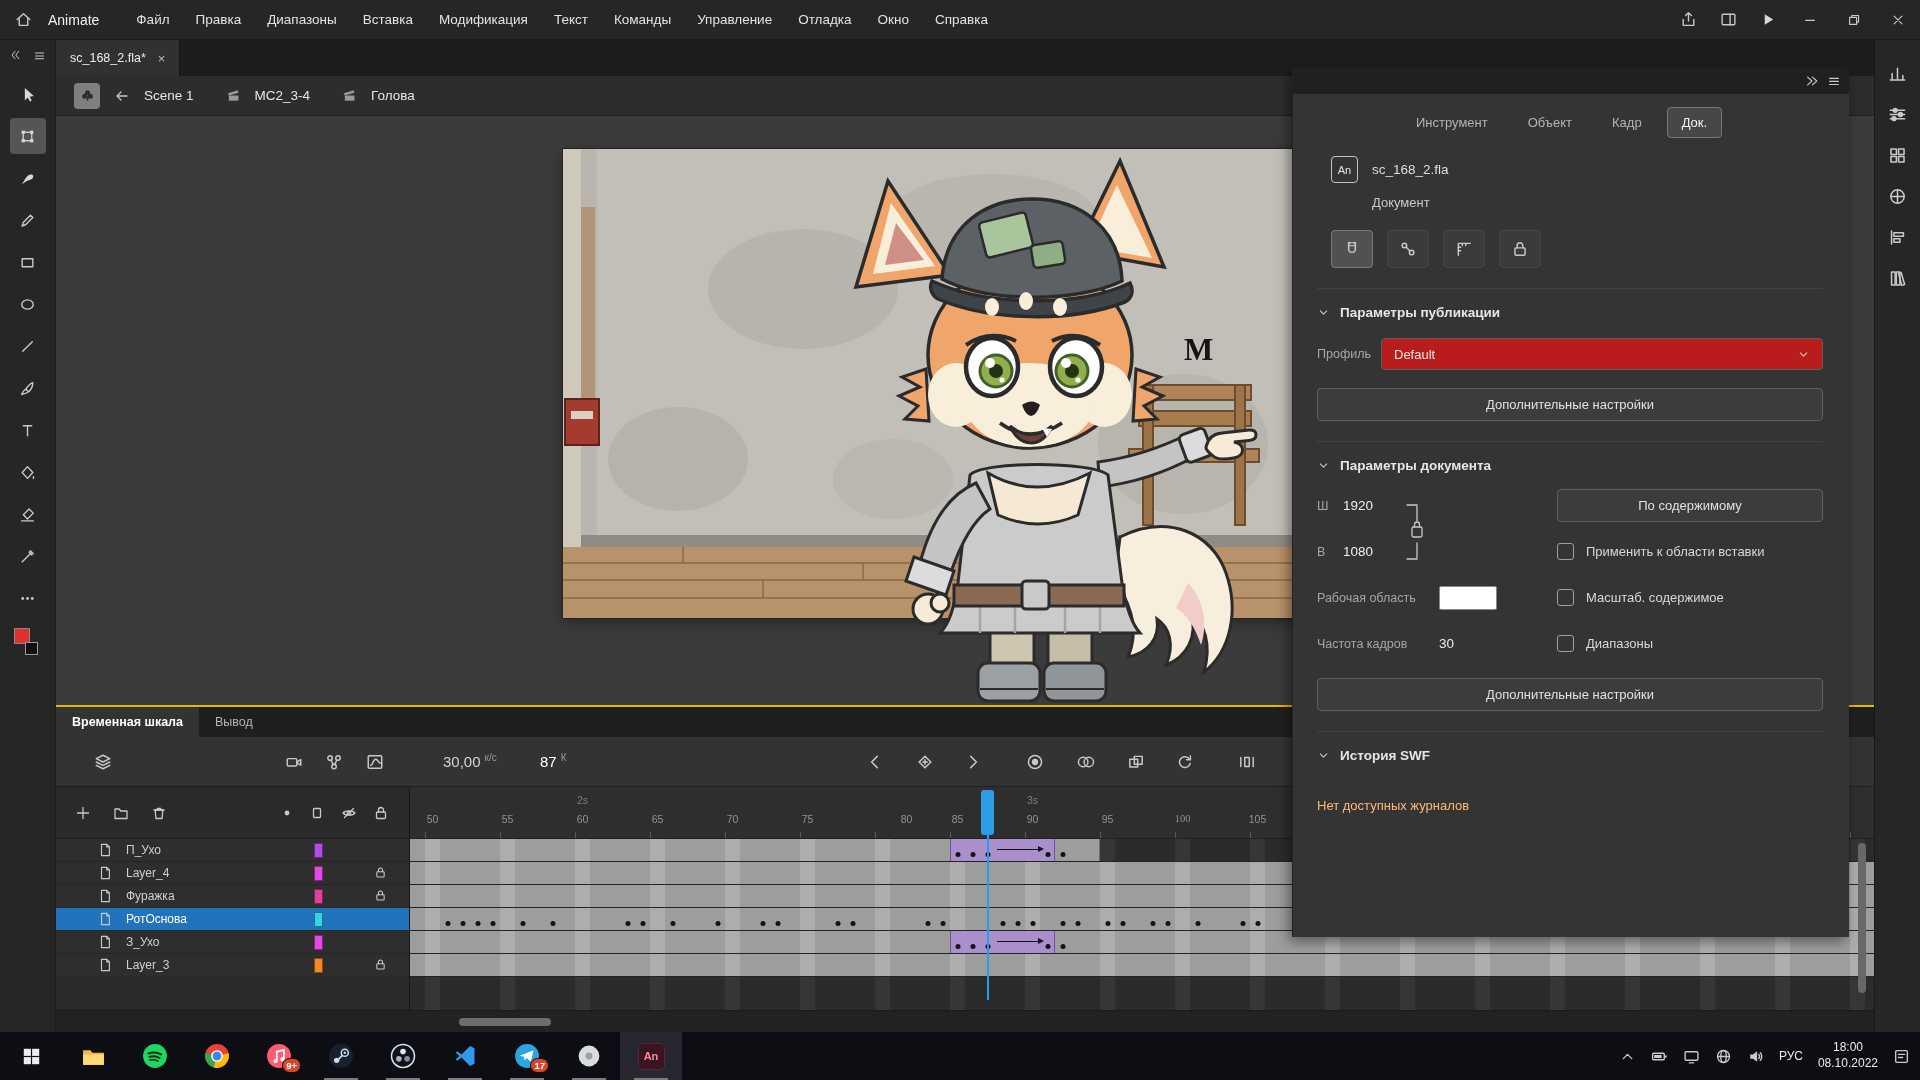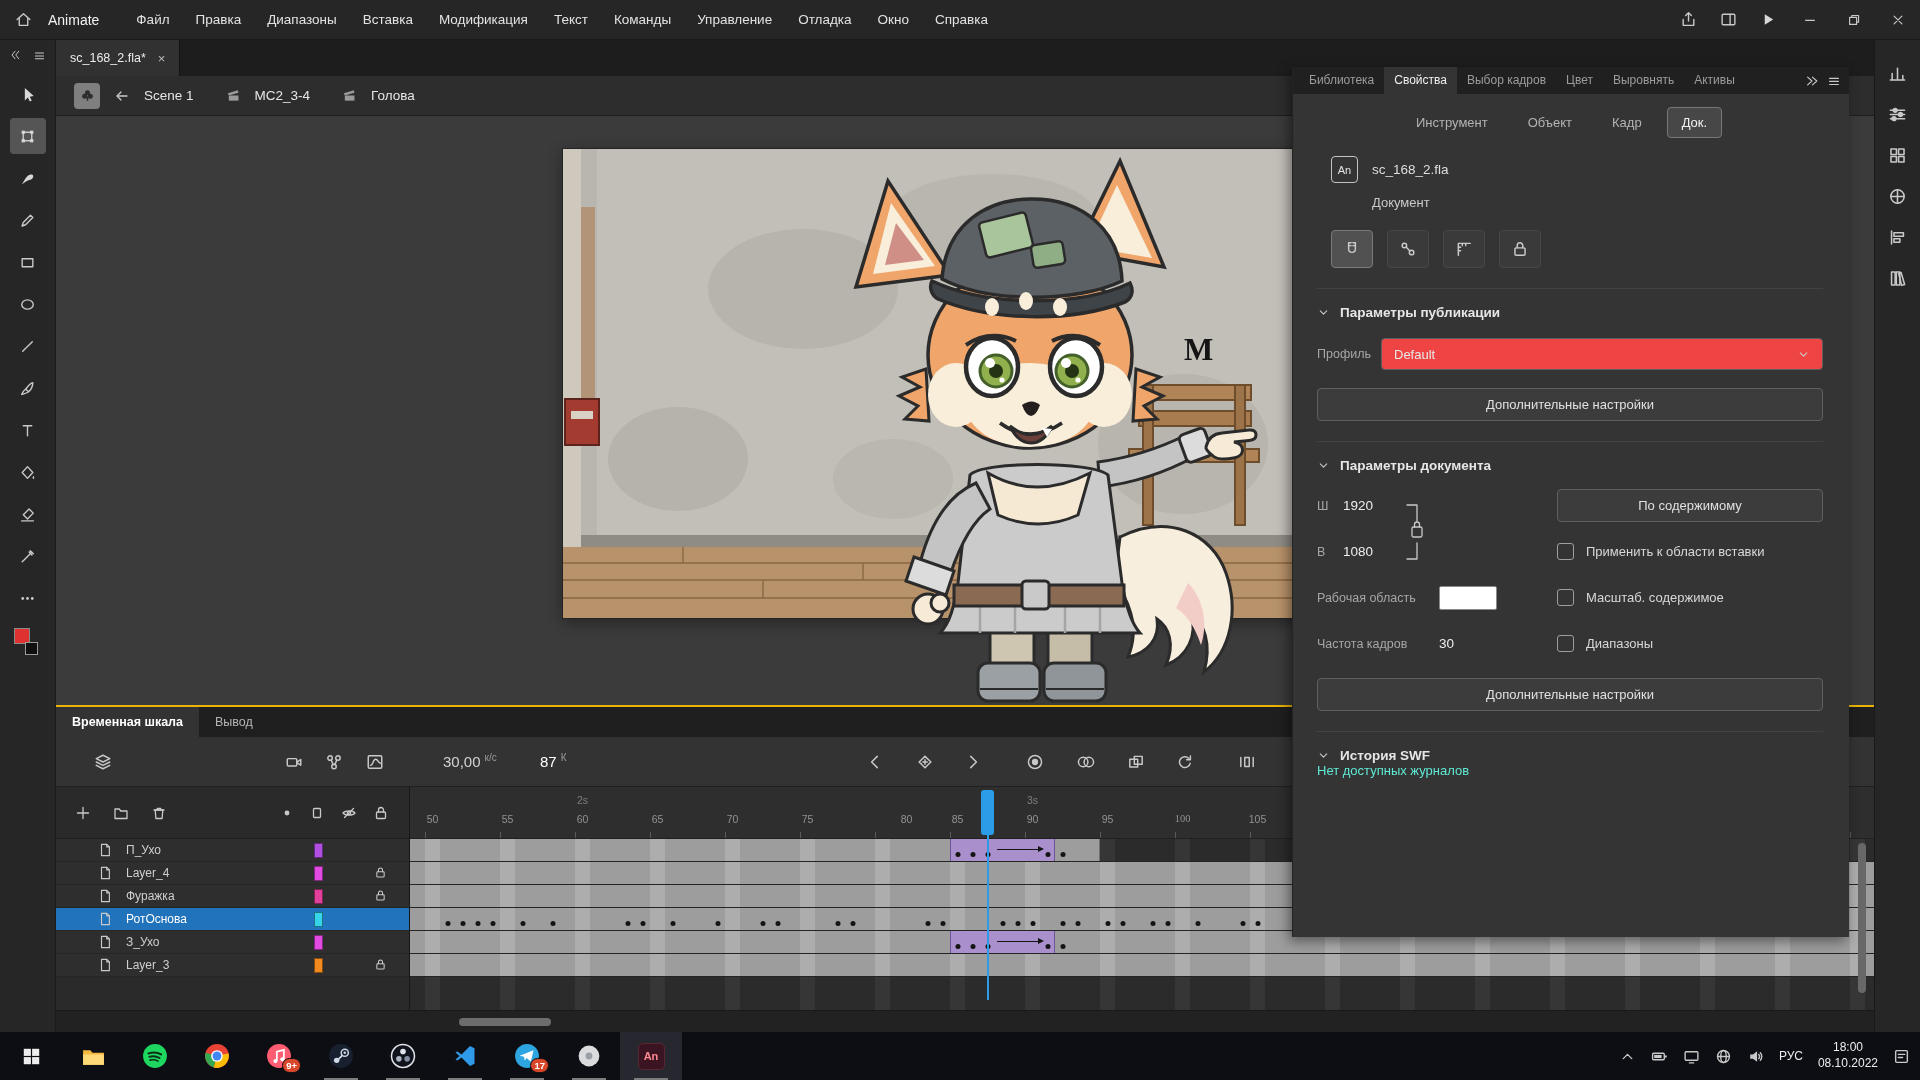--- a/index.html
+++ b/index.html
@@ -107,35 +107,35 @@
   .fname{color:#dedede;font-size:13.5px}
   .doctype{padding-left:55px;margin-top:12px;color:#c9c9c9;font-size:13px}
   .snaprow{display:flex;gap:14px;padding-left:14px;margin-top:20px}
   .snapbtn{width:42px;height:38px;border-radius:4px;background:#3a3a3a;border:1px solid #474747;display:flex;align-items:center;justify-content:center}
   .snapbtn.active{background:#515151;border-color:#7a7a7a}
   .snapbtn svg{width:18px;height:18px}
   .section{margin-top:20px;border-top:1px solid #424242;padding-top:16px}
   .sec-head{display:flex;align-items:center;gap:10px;color:#e6e6e6;font-size:13.5px;font-weight:bold}
   .profile-row{display:flex;align-items:center;margin-top:18px}
   .plabel{width:64px;color:#a6a6a6;font-size:12.5px}
-  .select{flex:1;height:32px;border:1px solid #5e5e5e;border-radius:4px;background:#ef4444;display:flex;align-items:center;padding:0 12px;color:#e8e8e8;font-size:13px}
+  .select{flex:1;height:32px;border:1px solid #5e5e5e;border-radius:4px;background:#b91c1c;display:flex;align-items:center;padding:0 12px;color:#e8e8e8;font-size:13px}
   .select svg{margin-left:auto}
   .wide-btn{height:33px;border:1px solid #606060;border-radius:4px;background:#3c3c3c;color:#e0e0e0;display:flex;align-items:center;justify-content:center;font-size:13px;margin-top:18px}
   .params{display:grid;grid-template-columns:240px 1fr;margin-top:16px}
   .pcol{display:flex;flex-direction:column;gap:13px;position:relative}
   .prow{height:33px;display:flex;align-items:center}
   .dlabel{width:16px;color:#a6a6a6;font-size:12.5px}
   .dlabel2{width:112px;color:#a6a6a6;font-size:12.5px}
   .dval{margin-left:10px;color:#ededed;font-size:13.5px}
   .chain{position:absolute;left:88px;top:12px}
   .swatch{width:58px;height:24px;background:#fff;border:1px solid #8a8a8a;border-radius:2px;margin-left:10px}
   .fit-btn{margin-top:0;width:100%}
   .cb-row{display:flex;align-items:center;gap:12px;color:#d8d8d8;font-size:13px}
   .cb{width:17px;height:17px;border:1.6px solid #9e9e9e;border-radius:3px;flex:none}
-  .empty{margin-top:0;color:#5eead4;font-size:13px}
+  .empty{margin-top:35px;color:#fdba74;font-size:13px}
 
   
   .taskbar{position:absolute;left:0;bottom:0;width:1920px;height:48px;background:#0d0e13;display:flex;align-items:center;z-index:70}
   .tb-app{position:relative;width:62px;height:48px;display:flex;align-items:center;justify-content:center}
   .tb-app.open:after{content:"";position:absolute;left:14px;right:14px;bottom:0;height:2px;background:#7d7d7d}
   .tb-app.active{background:#27272f}
   .tb-badge{position:absolute;right:9px;bottom:7px;min-width:15px;height:15px;border-radius:8px;background:#d9472b;color:#fff;font-size:9.5px;font-weight:bold;display:flex;align-items:center;justify-content:center;padding:0 3px;border:1px solid #0d0e13}
   .an-tile{width:27px;height:27px;background:#3a1420;border:1px solid #5b2633;border-radius:5px;display:flex;align-items:center;justify-content:center}
   .an-tile span{color:#ff8a93;font-size:11px;font-weight:bold}
   .tray{margin-left:auto;display:flex;align-items:center;gap:15px;padding-right:10px;color:#ececec}
@@ -770,28 +770,20 @@
       </svg>
     <svg class="ic" viewBox="0 0 16 16">
         <rect x="3" y="2.5" width="3" height="11"></rect>
         <rect x="7" y="2.5" width="3" height="11"></rect>
         <path d="M11 3 L14 13 L11.5 13.8 L9 4 Z"></path>
       </svg>
   </aside>
 
   <section class="props">
     <div class="props-tabs-row">
-      <div class="props-tabs">
-          <div class="props-tab">Библиотека</div>
-          <div class="props-tab active">Свойства</div>
-          <div class="props-tab">Выбор кадров</div>
-          <div class="props-tab">Цвет</div>
-          <div class="props-tab">Выровнять</div>
-          <div class="props-tab">Активы</div>
-        </div>
       <div class="pt-icons">
         <svg class="ic" width="14" height="14" viewBox="0 0 16 16">
             <path d="M3 3.5 L8 8 L3 12.5 M8.5 3.5 L13.5 8 L8.5 12.5"></path>
           </svg>
         <svg class="ic" width="14" height="14" viewBox="0 0 16 16">
             <path d="M3 5 H13 M3 8.5 H13 M3 12 H13"></path>
           </svg>
       </div>
     </div>
     <div class="props-body">

